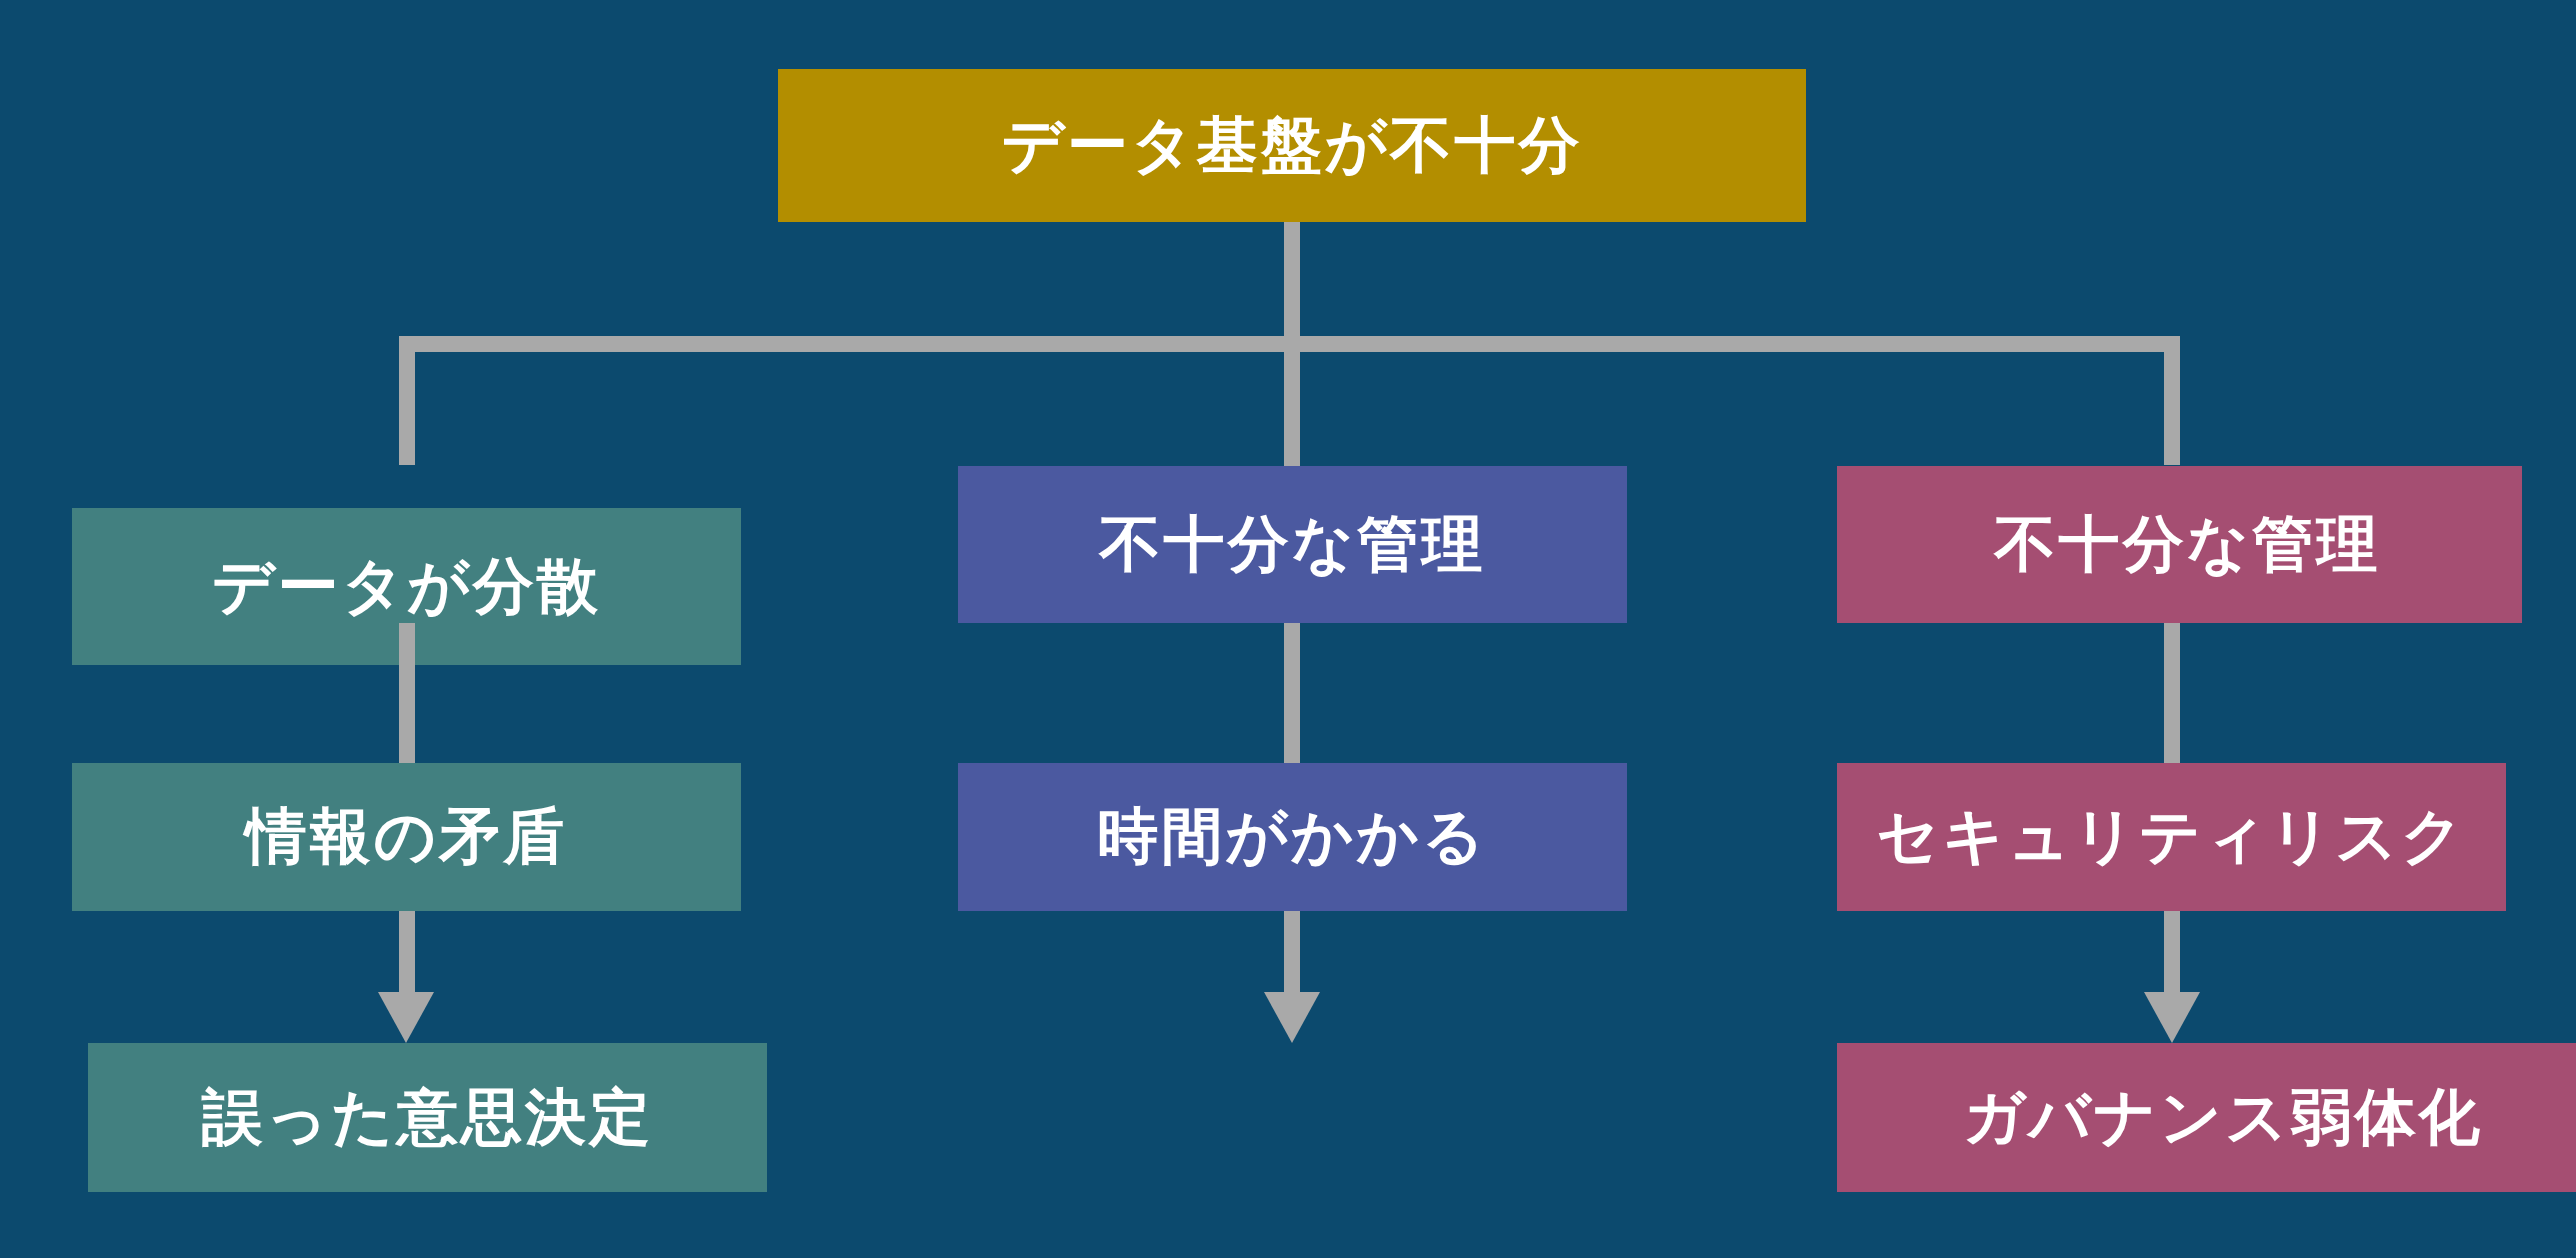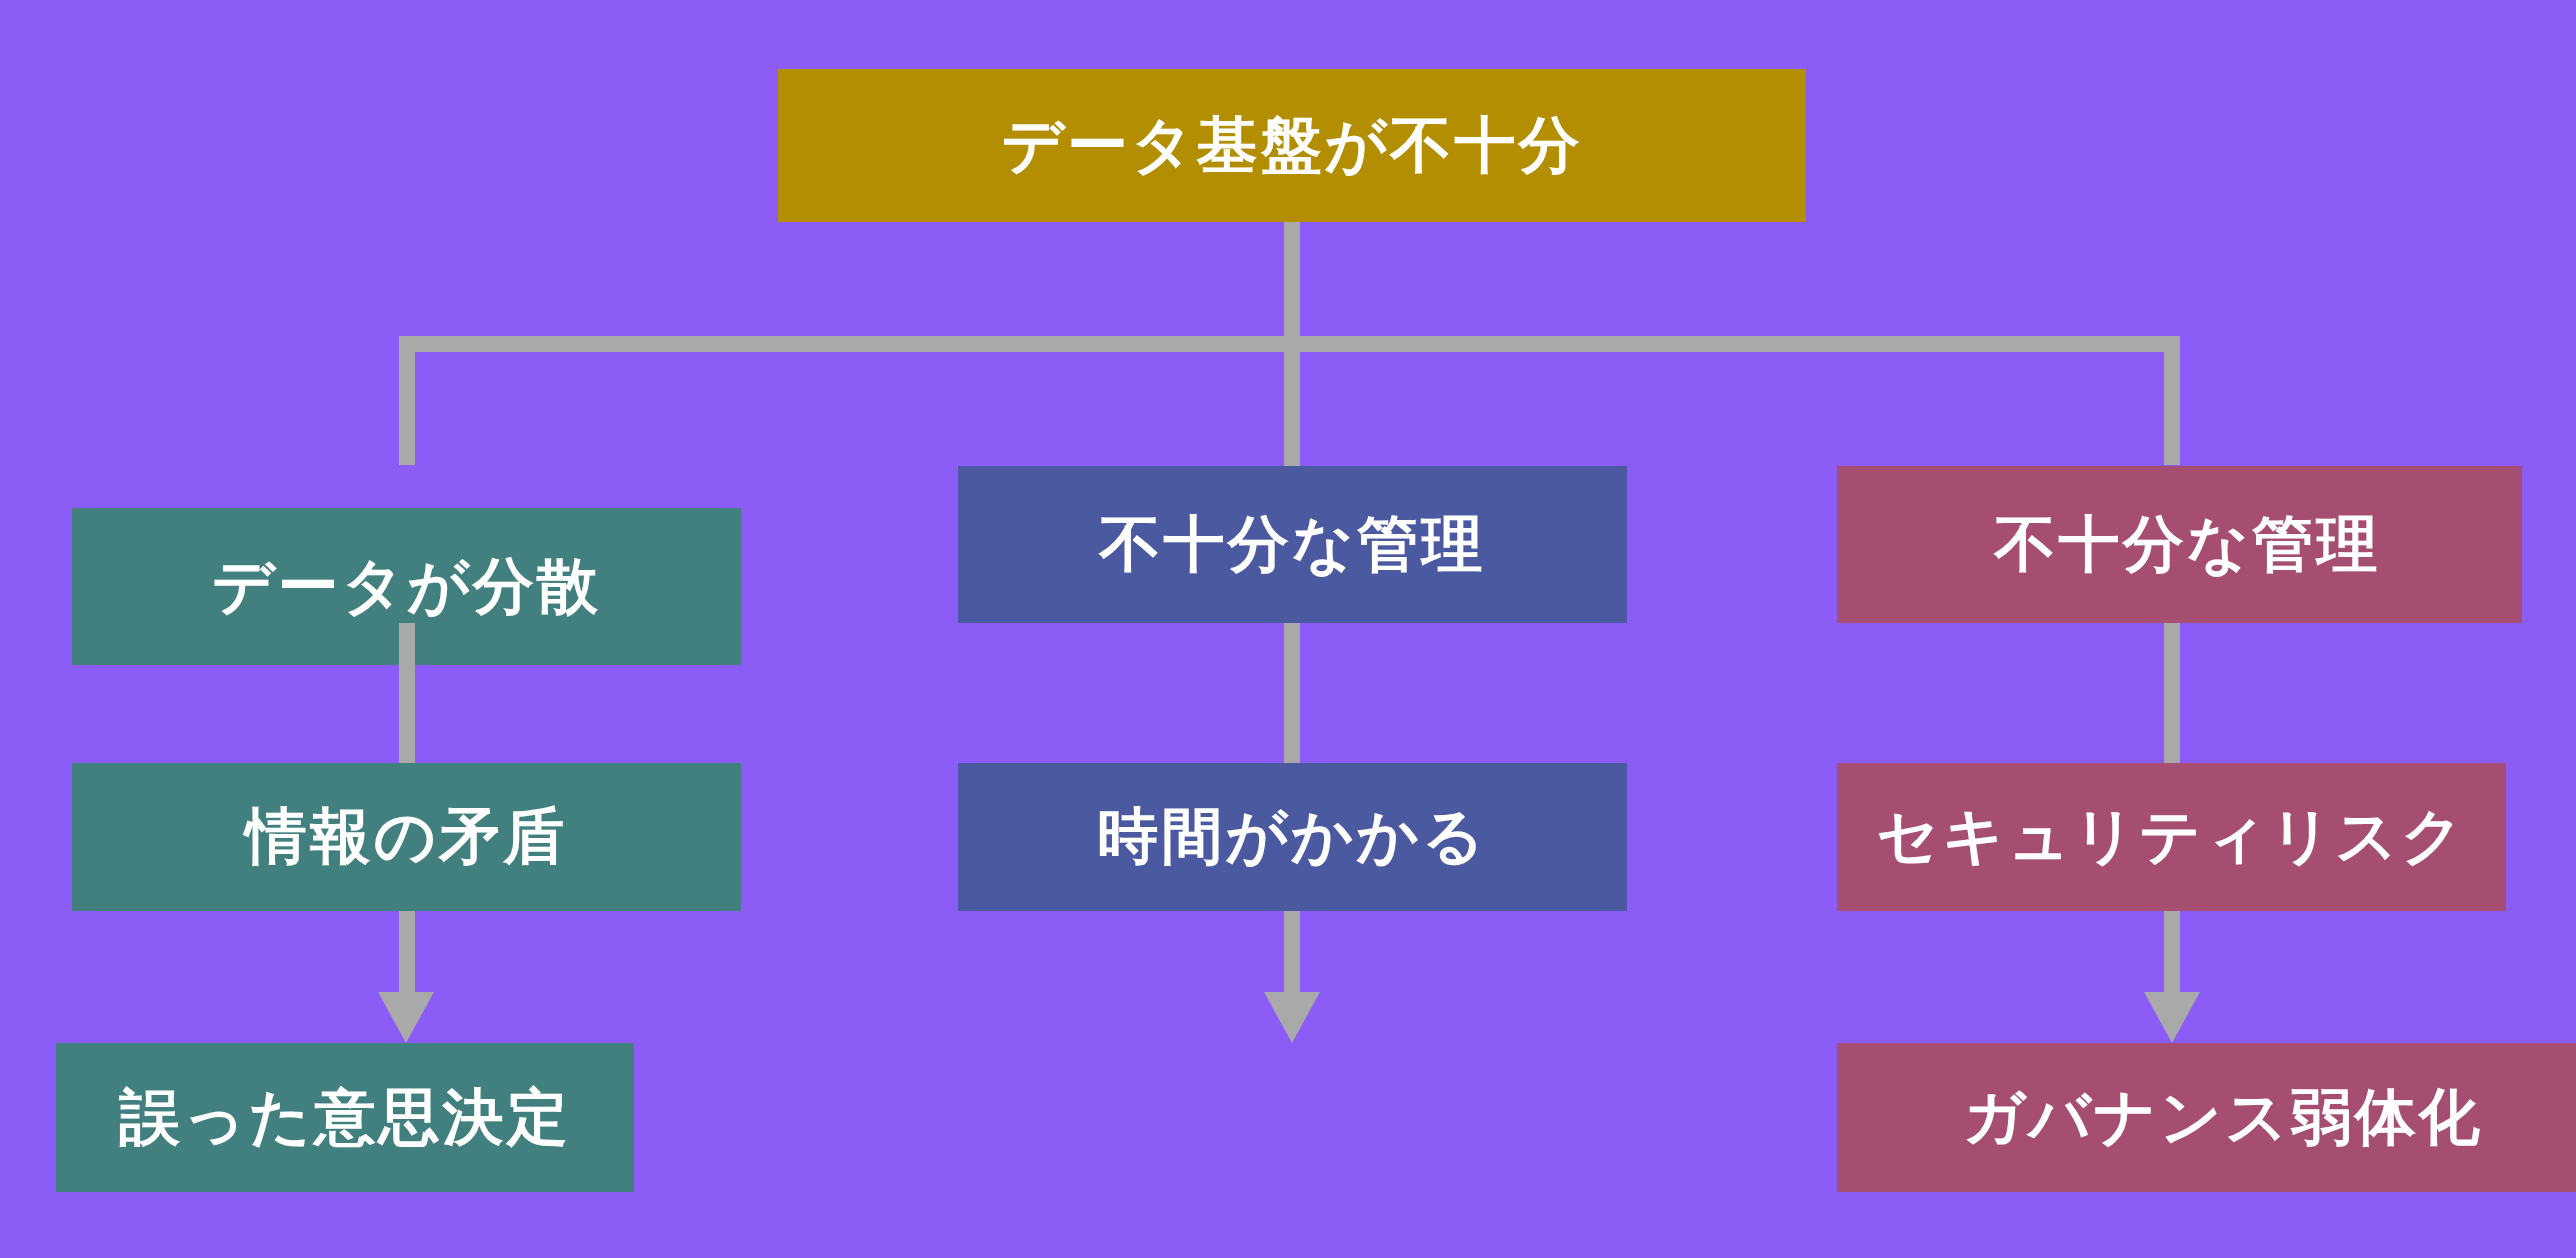--- a/index.html
+++ b/index.html
@@ -5,21 +5,21 @@
   html, body {
     margin: 0;
     padding: 0;
     background: #ffffff;
     font-family: "Liberation Sans", sans-serif;
   }
   .canvas {
     position: relative;
     width: 2576px;
     height: 1259px;
-    background: #8b5cf6;
+    background: #0c4a6e;
     overflow: hidden;
   }
   .box {
     position: absolute;
     display: flex;
     align-items: center;
     justify-content: center;
     color: #ffffff;
     font-weight: 700;
     font-size: 61px;
@@ -55,21 +55,21 @@
 
   <div class="box" style="left: 72px; top: 466px; width: 669px; height: 157px; background-color: rgb(66, 128, 128); margin-top: 42px;">データが分散</div>
 
   <div class="line" style="left: 399px; top: 623px; width: 15.6px; height: 140px; background-color: rgb(169, 169, 169);"></div>
 
   <div class="box" style="left: 72px; top: 763px; width: 669px; height: 148px; background-color: rgb(66, 128, 128);">情報の矛盾</div>
 
   <div class="line" style="left: 399px; top: 911px; width: 15.6px; height: 83px; background-color: rgb(169, 169, 169);"></div>
   <div class="arrowhead" style="left: 378px; top: 992px; border-top-color: rgb(169, 169, 169);"></div>
 
-  <div class="box" style="left: 56px; top: 1043px; width: 578px; height: 149px; background-color: rgb(66, 128, 128);">誤った意思決定</div>
+  <div class="box" style="left: 88px; top: 1043px; width: 679px; height: 149px; background-color: rgb(66, 128, 128);">誤った意思決定</div>
 
   <div class="box" style="left: 958px; top: 466px; width: 669px; height: 157px; background-color: rgb(75, 89, 160);">不十分な管理</div>
 
   <div class="line" style="left: 1284px; top: 623px; width: 15.6px; height: 140px; background-color: rgb(169, 169, 169);"></div>
 
   <div class="box" style="left: 958px; top: 763px; width: 669px; height: 148px; background-color: rgb(75, 89, 160);">時間がかかる</div>
 
   <div class="line" style="left: 1284px; top: 911px; width: 15.6px; height: 83px; background-color: rgb(169, 169, 169);"></div>
   <div class="arrowhead" style="left: 1264px; top: 992px; border-top-color: rgb(169, 169, 169);"></div>
 

